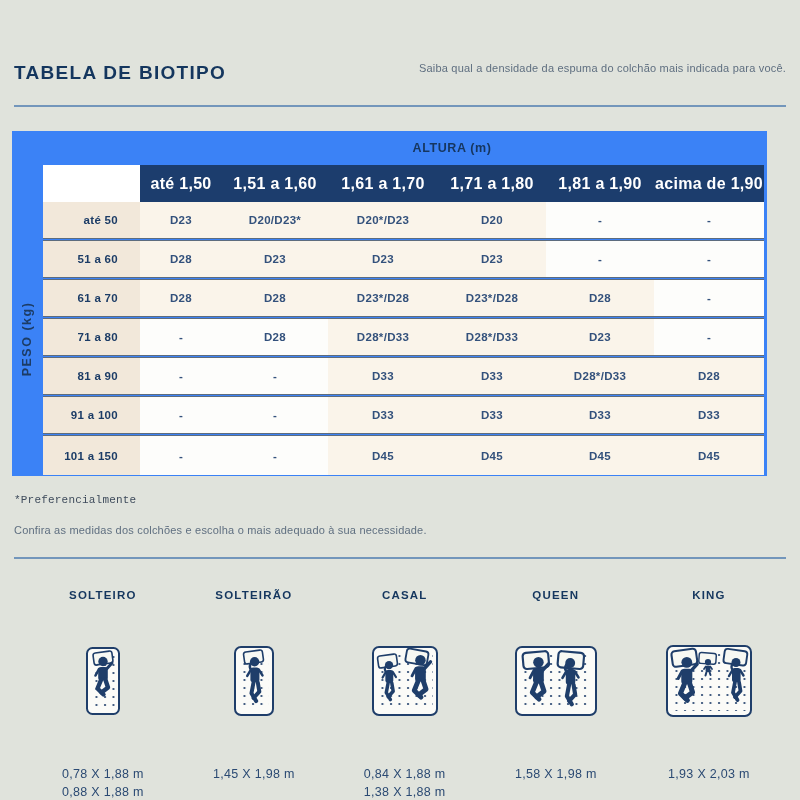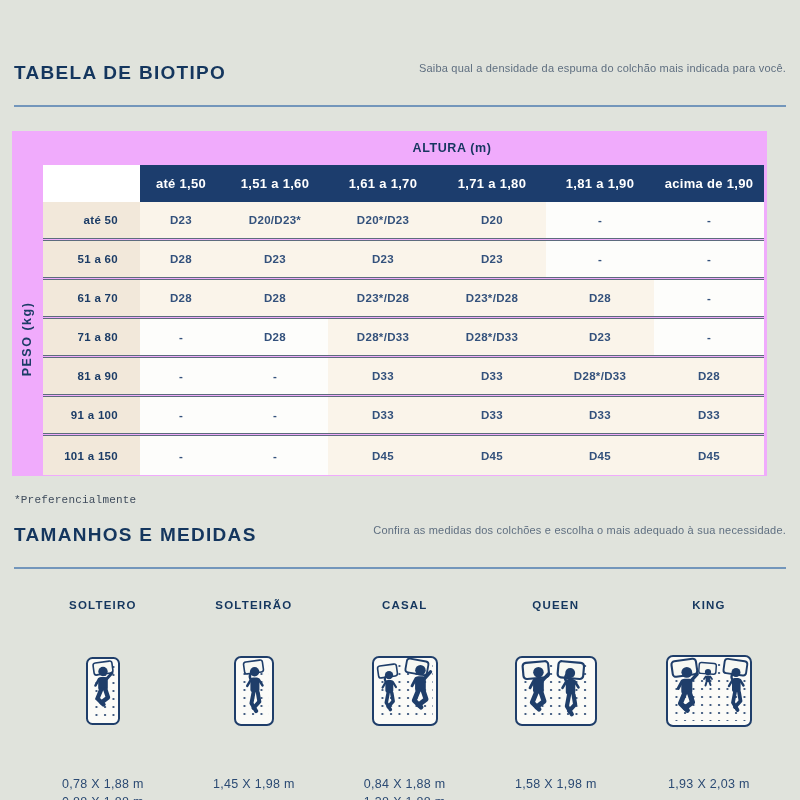--- a/index.html
+++ b/index.html
@@ -27,36 +27,36 @@
     height:2px; background:#7396bb; margin-top:21px;
   }
 
   
   .panel {
     position:relative;
     margin-top:24px;
     margin-left:-2px;
     width:755px;
     height:345px;
-    background:#f0abfc;
+    background:#3b82f6;
   }
   .altura-band {
     padding-left:128px; width:752px; height:34px;
     display:flex; align-items:center; justify-content:center;
   }
   .altura-label { font-size:12.5px; font-weight:700; letter-spacing:0.6px; color:#16365f; }
 
   .tbl { margin-left:31px; width:721px; }
   .grid { display:grid; grid-template-columns:97px 82px 106px 110px 108px 108px 110px; }
   .grid-head { height:37px; }
   .corner { background:#ffffff; }
   .colhead {
     background:#1c3d6d; color:#ffffff;
     display:flex; align-items:center; justify-content:center;
-    font-size:13px; font-weight:700; letter-spacing:0.3px;
+    font-size:16px; font-weight:700; letter-spacing:0.3px;
   }
   .grid-row { height:39px; border-bottom:3px double #5d6c7e; }
   .grid-row:last-child { border-bottom:none; }
   .rowhead {
     background:#f2e8da; color:#1c3c66;
     display:flex; align-items:center; justify-content:flex-end;
     padding-right:22px; font-size:11.5px; font-weight:700; letter-spacing:0.3px;
   }
   .cell {
     background:#fdfdfb; color:#33517c;
@@ -226,21 +226,20 @@
       <div class="peso-box">
         <span>PESO (kg)</span>
       </div>
     </div>
 
     <div class="footnote">*Preferencialmente</div>
   </div>
 
   <div>
     <div class="section-head second">
-      <div class="section-title">TAMANHOS E MEDIDAS</div>
       <div class="section-subtitle">Confira as medidas dos colchões e escolha o mais adequado à sua necessidade.</div>
     </div>
     <div class="rule"></div>
 
     <div class="sizes">
 
     <div class="size-card">
           <div class="size-name">SOLTEIRO</div>
           <div class="icon-box">
             <svg width="34" height="68" viewBox="0 0 34 68">

